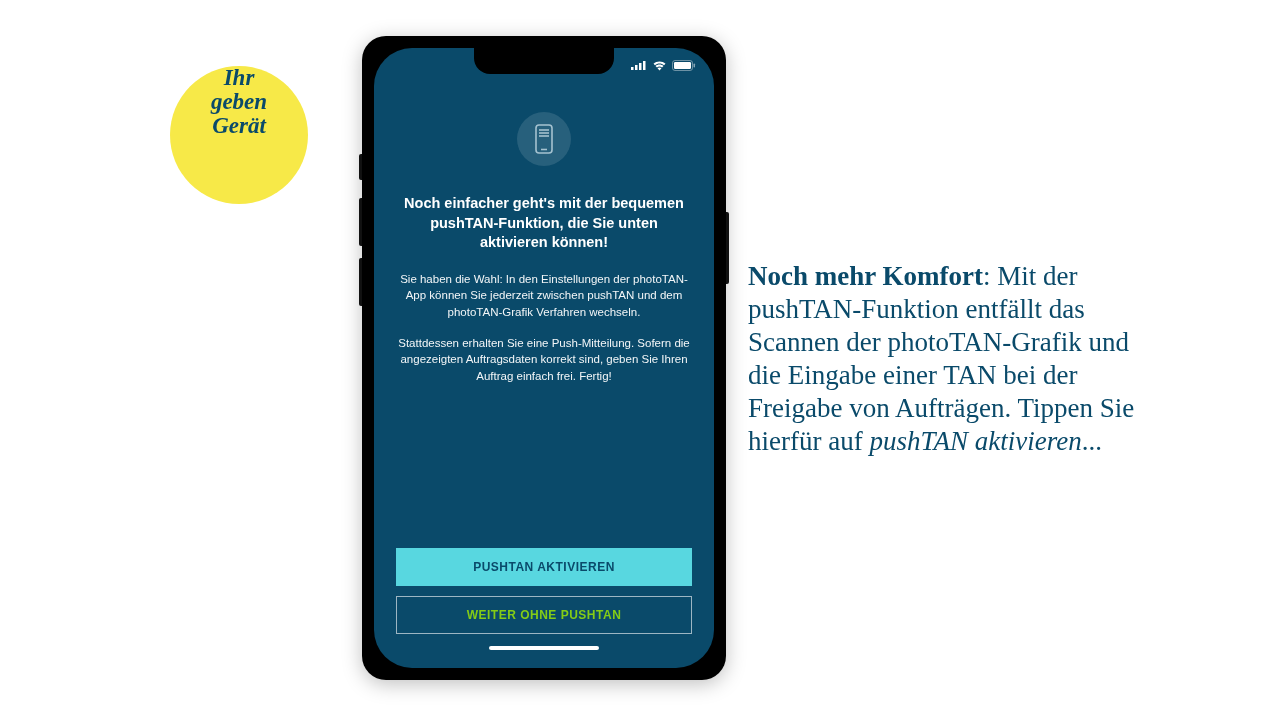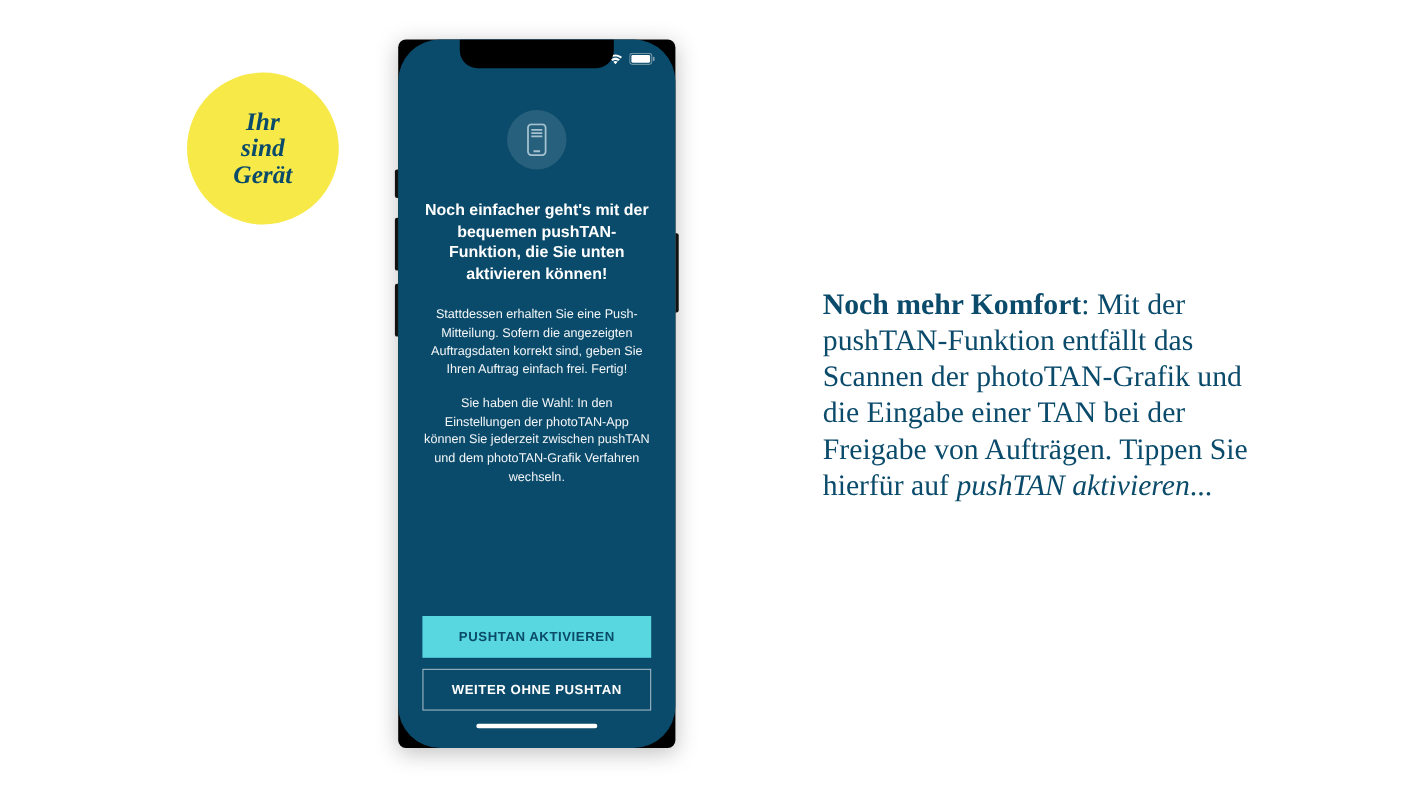--- a/index.html
+++ b/index.html
@@ -15,42 +15,43 @@
   
   .badge {
     position: absolute;
     left: 170px;
     top: 66px;
     width: 138px;
     height: 138px;
     background: #f7e948;
     border-radius: 50%;
     display: flex;
-    align-items: center;
+    align-items: flex-start;
     justify-content: center;
     text-align: center;
   }
   .badge-text {
     color: #0a4a6a;
     font-size: 23px;
     line-height: 1.05;
     font-weight: 600;
     font-style: italic;
     font-family: Georgia, "Times New Roman", serif;
   }
 
   
   .phone {
     position: absolute;
     left: 362px;
     top: 36px;
-    width: 252px;
+    width: 364px;
     height: 644px;
     background: #000;
-    border-radius: 7px;
+    border-radius: 24px;
+    padding: 12px;
     box-shadow: 0 4px 20px rgba(0,0,0,0.25);
   }
   .phone-side-btn-left-1 { position:absolute; left:-3px; top:118px; width:3px; height:26px; background:#111; border-radius:2px 0 0 2px;}
   .phone-side-btn-left-2 { position:absolute; left:-3px; top:162px; width:3px; height:48px; background:#111; border-radius:2px 0 0 2px;}
   .phone-side-btn-left-3 { position:absolute; left:-3px; top:222px; width:3px; height:48px; background:#111; border-radius:2px 0 0 2px;}
   .phone-side-btn-right  { position:absolute; right:-3px; top:176px; width:3px; height:72px; background:#111; border-radius:0 2px 2px 0;}
 
   .screen {
     width: 100%;
     height: 100%;
@@ -136,21 +137,21 @@
     font-weight: 700;
     letter-spacing: 0.5px;
     cursor: pointer;
   }
   .btn-primary {
     background: #58d7e0;
     color: #0a4a6a;
   }
   .btn-secondary {
     background: transparent;
-    color: #ffffff;
+    color: #84cc16;
     border: 1px solid rgba(255,255,255,0.6);
   }
 
   .home-indicator {
     width: 110px;
     height: 4px;
     background: #fff;
     border-radius: 3px;
     margin: 4px auto 6px auto;
   }
@@ -177,21 +178,21 @@
   }
   .step-body .bold { font-weight: 700; }
   .step-body .italic { font-style: italic; }
 </style>
 </head>
 <body>
 
 <div class="badge">
   <div class="badge-text">
     <span>Ihr</span><br>
-    <span>sind</span><br>
+    <span>geben</span><br>
     <span>Gerät</span>
   </div>
 </div>
 
 <div class="phone">
   <div class="phone-side-btn-left-1"></div>
   <div class="phone-side-btn-left-2"></div>
   <div class="phone-side-btn-left-3"></div>
   <div class="phone-side-btn-right"></div>
 
@@ -222,22 +223,22 @@
         <svg width="20" height="30" viewBox="0 0 20 30" fill="none" stroke="#cfe3ec" stroke-width="1.6">
           <rect x="2" y="1" width="16" height="28" rx="3"></rect>
           <line x1="5" y1="6" x2="15" y2="6"></line>
           <line x1="5" y1="9" x2="15" y2="9"></line>
           <line x1="5" y1="12" x2="15" y2="12"></line>
           <line x1="7" y1="25.5" x2="13" y2="25.5"></line>
         </svg>
       </div>
 
       <div class="screen-heading">Noch einfacher geht's mit der bequemen pushTAN-Funktion, die Sie unten aktivieren können!</div>
+      <div class="screen-para">Sie haben die Wahl: In den Einstellungen der photoTAN-App können Sie jederzeit zwischen pushTAN und dem photoTAN-Grafik Verfahren wechseln.</div>
       <div class="screen-para">Stattdessen erhalten Sie eine Push-Mitteilung. Sofern die angezeigten Auftragsdaten korrekt sind, geben Sie Ihren Auftrag einfach frei. Fertig!</div>
-      <div class="screen-para">Sie haben die Wahl: In den Einstellungen der photoTAN-App können Sie jederzeit zwischen pushTAN und dem photoTAN-Grafik Verfahren wechseln.</div>
 
       <div class="btn-group">
         <div class="btn btn-primary">PUSHTAN AKTIVIEREN</div>
         <div class="btn btn-secondary">WEITER OHNE PUSHTAN</div>
       </div>
 
       <div class="home-indicator"></div>
     </div>
   </div>
 </div>

